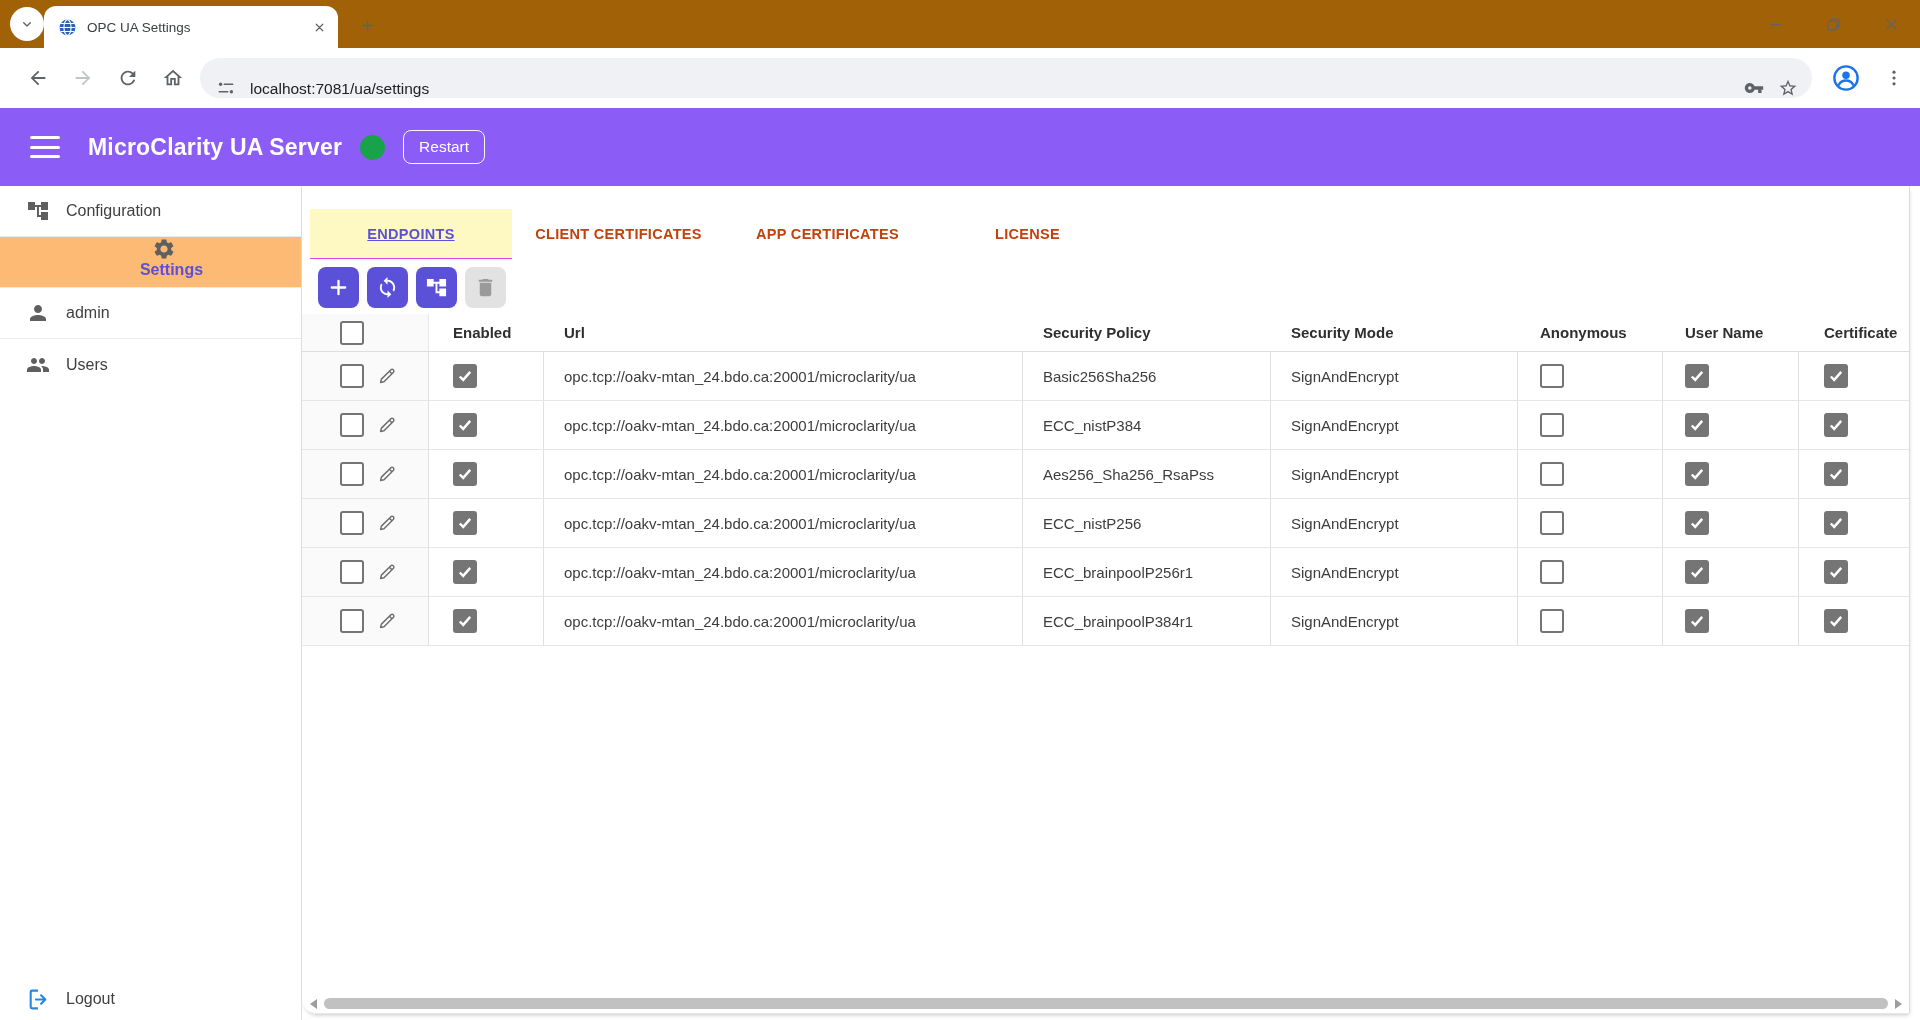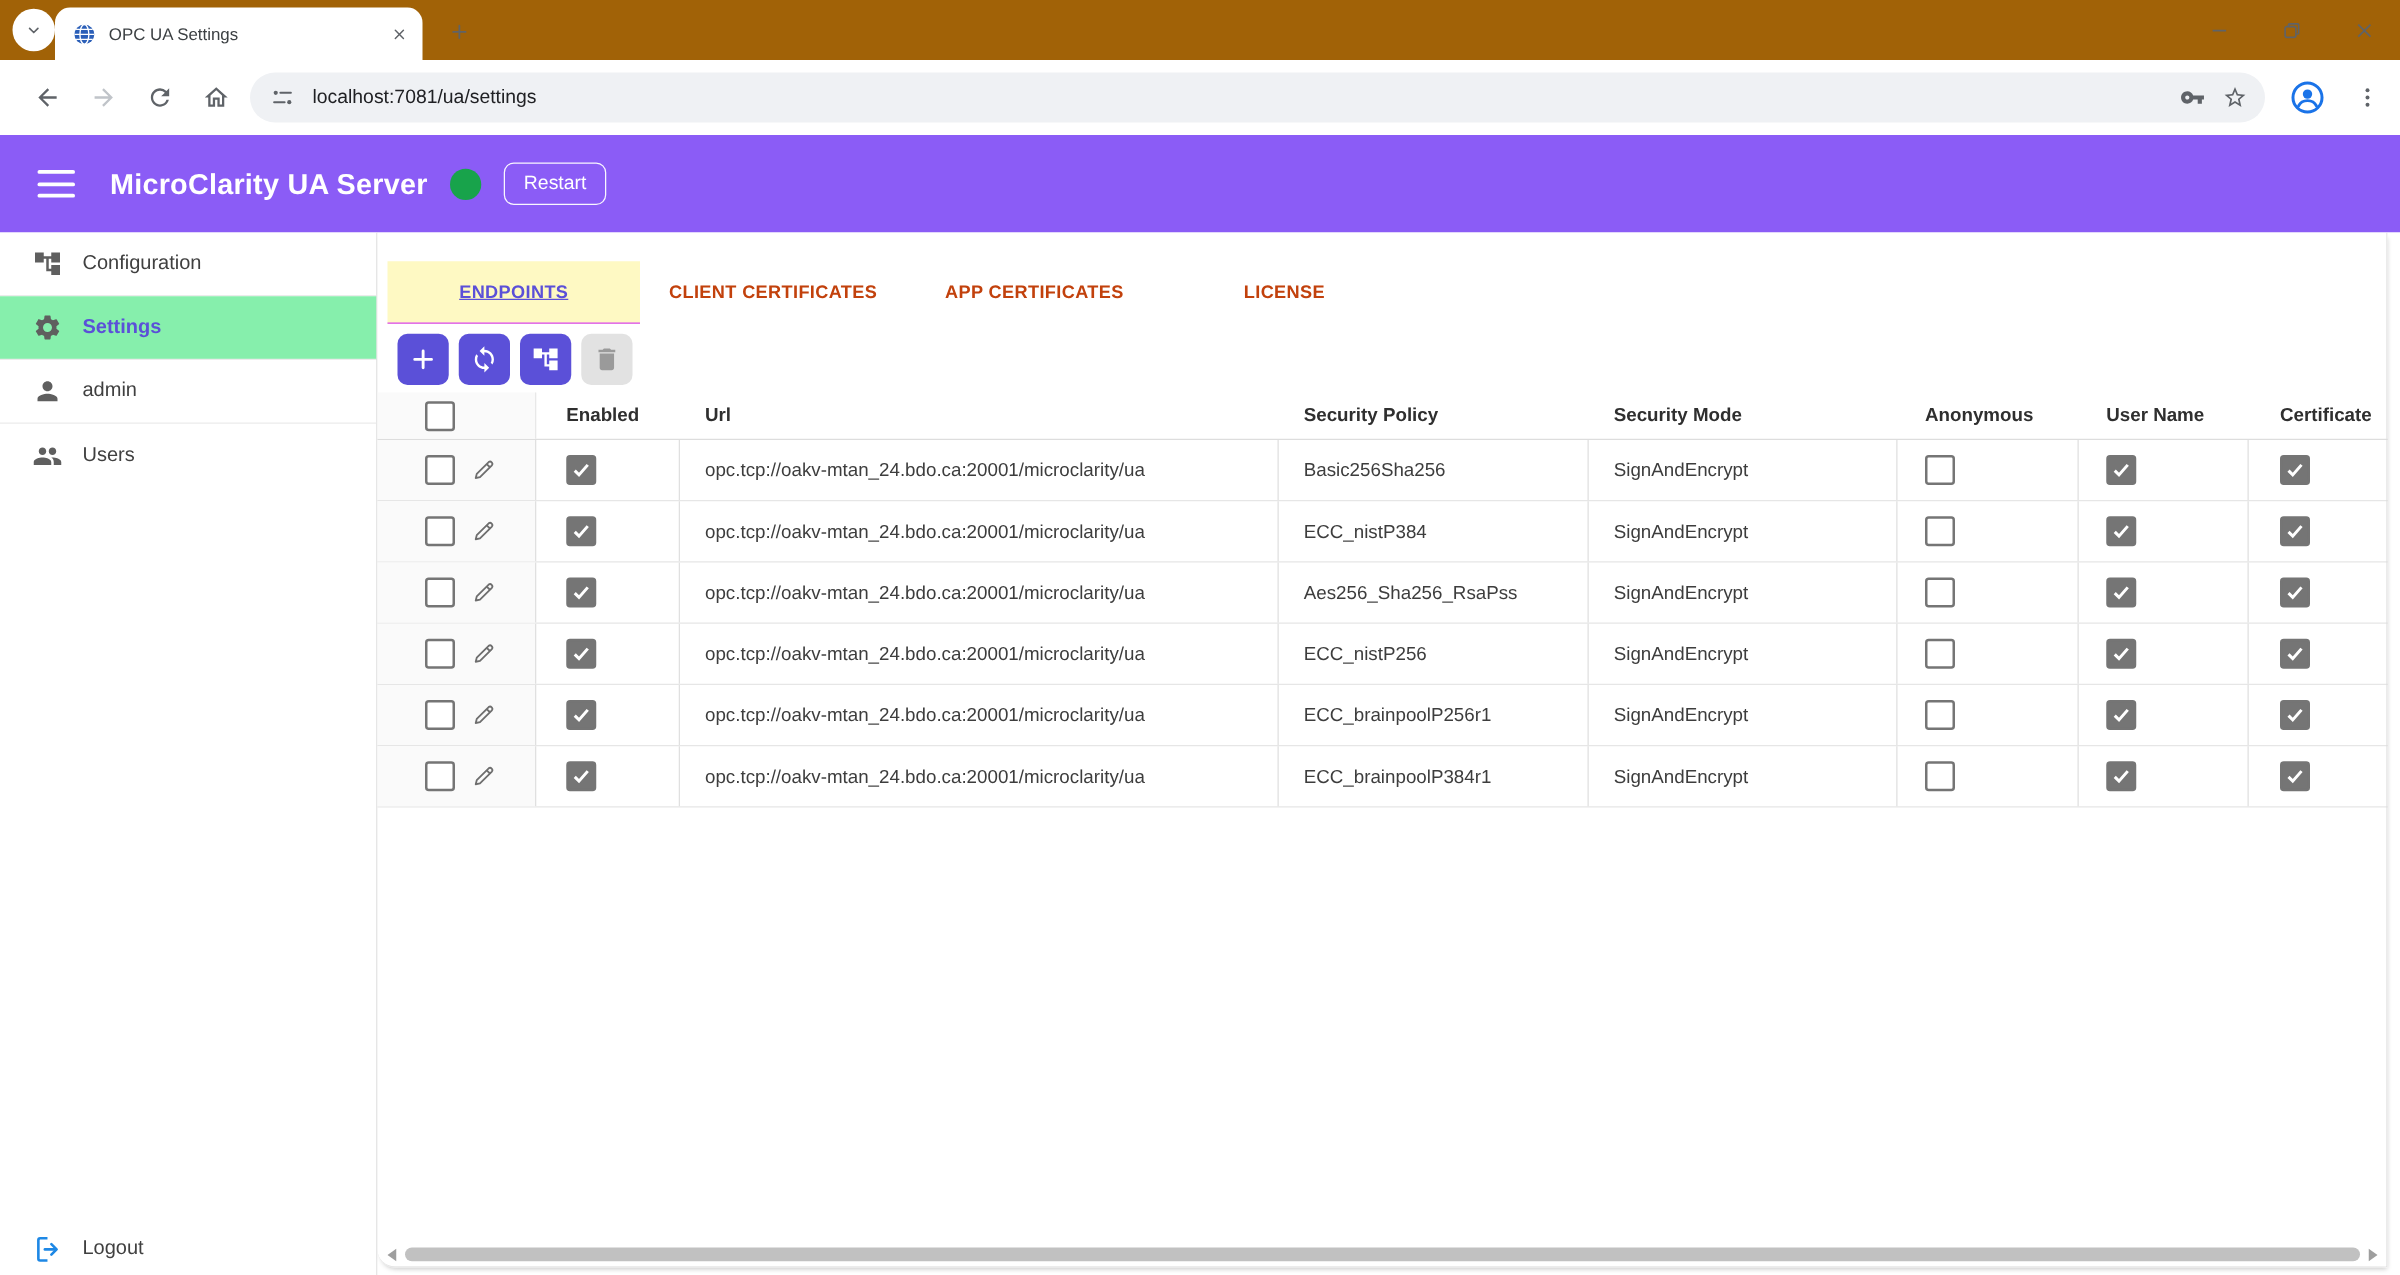--- a/index.html
+++ b/index.html
@@ -17,42 +17,42 @@
   .btab-title { font-size:13.5px; color:#3C4043; flex:1; white-space:nowrap; overflow:hidden; }
   .btab-close { width:18px; height:18px; display:flex; align-items:center; justify-content:center; border-radius:50%; }
   .newtab { position:absolute; left:352px; top:10px; width:30px; height:30px; border-radius:50%;
     display:flex; align-items:center; justify-content:center; }
   .wincontrols { position:absolute; right:0; top:0; height:48px; display:flex; }
   .winbtn { width:58px; height:48px; display:flex; align-items:center; justify-content:center; }
 
   .toolbar { position:relative; height:60px; background:#fff; }
   .navbtn { position:absolute; top:19px; width:22px; height:22px; }
   .omnibox { position:absolute; left:200px; top:10px; width:1612px; height:40px; background:#EFF1F4;
-    border-radius:20px; display:flex; align-items:center; padding:0 14px 0 16px; }
+    border-radius:20px; display:flex; align-items:flex-end; padding:0 14px 0 16px; }
   .omni-url { font-size:15.5px; color:#202124; margin-left:14px; flex:1; }
   .omni-icon { width:20px; height:20px; margin-left:14px; flex:none; }
   .avatar { position:absolute; left:1831px; top:15px; width:30px; height:30px; }
   .chrome-menu { position:absolute; left:1884px; top:19px; width:20px; height:22px;
     display:flex; align-items:center; justify-content:center; }
 
   
   .appbar { position:relative; height:78px; background:#8b5cf6; display:flex; align-items:center; }
   .hamburger { width:30px; height:22px; margin-left:30px; display:flex; flex-direction:column;
     justify-content:space-between; }
   .hamburger i { display:block; height:3px; background:#fff; border-radius:2px; }
   .app-title { color:#fff; font-size:23px; font-weight:bold; margin-left:28px; letter-spacing:.2px; }
   .status-dot { width:25px; height:25px; border-radius:50%; background:#18A34B; margin-left:18px; }
   .restart-btn { margin-left:18px; background:transparent; color:#fff; border:1.5px solid rgba(255,255,255,.95);
     border-radius:8px; font-size:15.5px; padding:7px 15px; font-family:inherit; }
 
   
   .appbody { display:flex; height:838px; }
   .sidebar { position:relative; width:302px; flex:none; border-right:1px solid #E0E0E0; background:#fff; }
   .side-item { height:51px; display:flex; align-items:center; padding-left:26px; border-bottom:1px solid #EBEBEB; }
-  .side-item.selected { background:#86efac; }
+  .side-item.selected { background:#fdba74;flex-direction:column; }
   .side-item:nth-child(4) { border-bottom:none; }
   .side-icon { width:24px; height:24px; flex:none; color:#5F5F5F; }
   .side-icon svg { width:24px; height:24px; }
   .side-label { margin-left:16px; font-size:16px; color:#404040; }
   .side-item.selected .side-label { color:#5B50D8; font-weight:bold; }
   .side-item.selected .side-icon { color:#5F5F5F; }
   .logout-item { position:absolute; left:0; bottom:0; width:100%; height:50px; display:flex;
     align-items:center; padding-left:26px; }
   .logout-icon { width:25px; height:25px; color:#1E88E5; }
   .logout-icon svg { width:25px; height:25px; }

